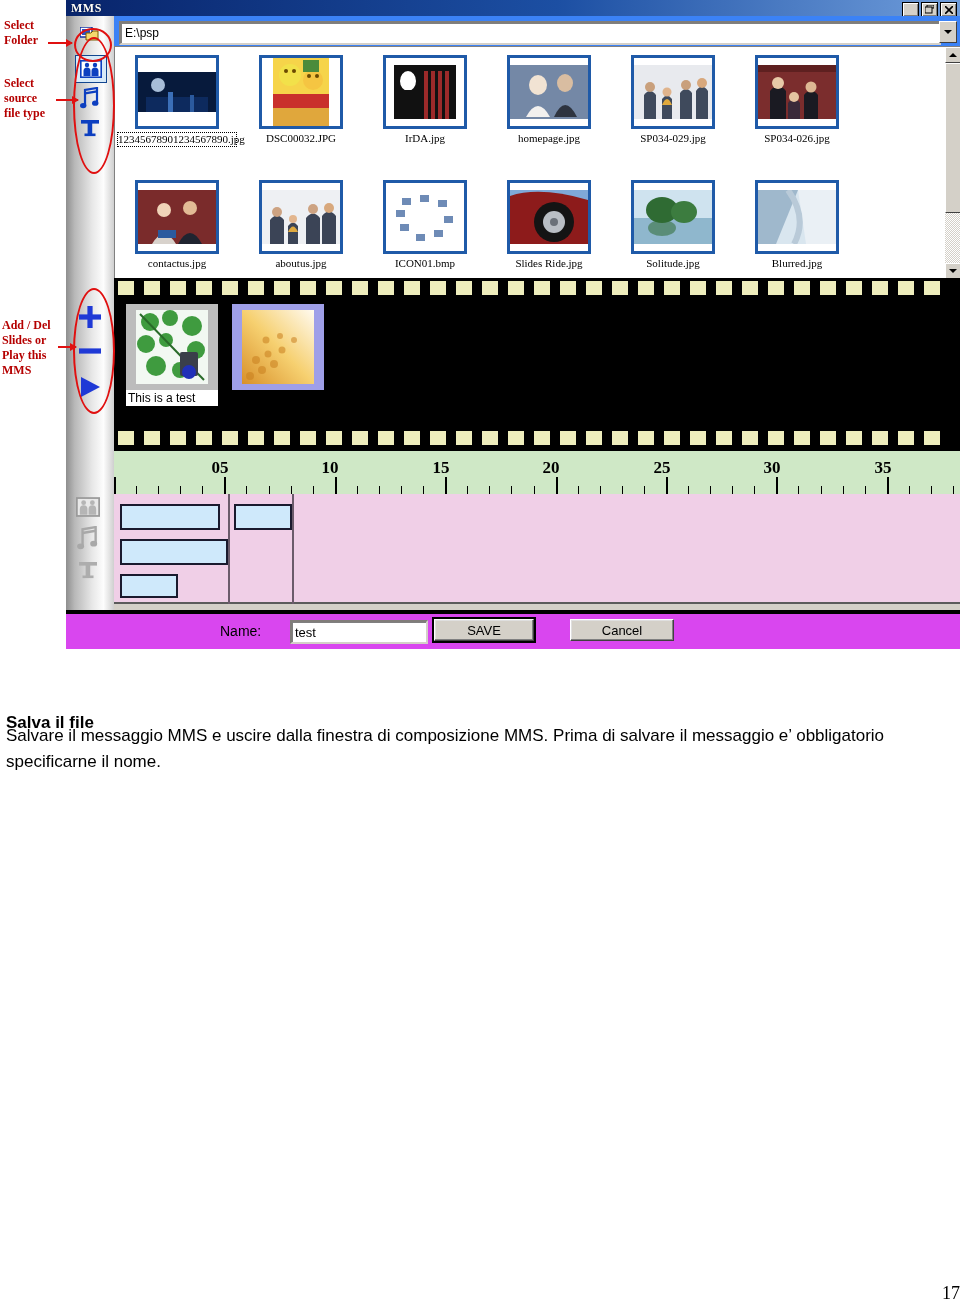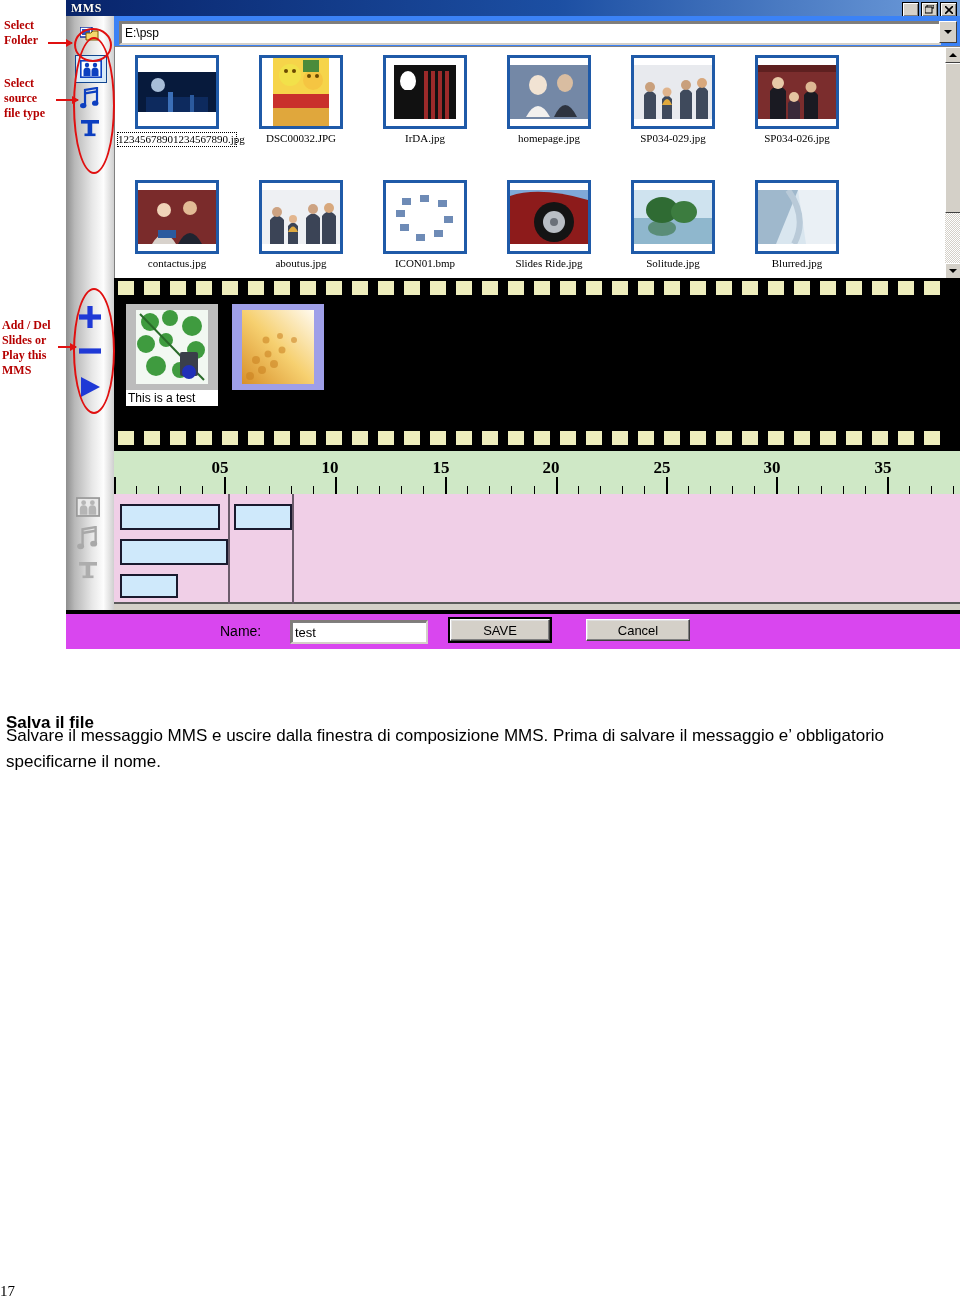--- a/index.html
+++ b/index.html
@@ -91,38 +91,38 @@
   
   .bottombar{position:absolute;left:0;top:610px;width:894px;height:35px;background:#d946ef;
     border-top:4px solid #000000;}
   .lbl-name{position:absolute;left:154px;top:9px;font-family:"Liberation Sans",sans-serif;font-size:14px;color:#000;}
   .namebox{position:absolute;left:224px;top:6px;width:134px;height:20px;background:#fff;
     border:2px inset #d4d0c8;box-shadow:inset 1px 1px 0 #808080;display:flex;align-items:center;}
   .namebox span{font-family:"Liberation Sans",sans-serif;font-size:13px;padding-left:3px;color:#000;}
   .btn{position:absolute;background:#d4d0c8;border:1px solid #fff;
     border-right-color:#404040;border-bottom-color:#404040;box-shadow:inset -1px -1px 0 #808080, inset 1px 1px 0 #dfdfdf;
     display:flex;align-items:center;justify-content:center;
-    font-family:"Liberation Sans",sans-serif;font-size:13px;color:#000;box-sizing:border-box;margin-left:16px;}
+    font-family:"Liberation Sans",sans-serif;font-size:13px;color:#000;box-sizing:border-box;}
   .btn.default{outline:2px solid #000;outline-offset:0px;}
 
   
   .anno-text{position:absolute;font-family:"Liberation Serif",serif;font-weight:bold;font-size:12px;
     color:#b50000;line-height:15px;}
   .oval{position:absolute;border:2px solid #e01010;border-radius:50%;}
   .arrow{position:absolute;height:2px;background:#e01010;}
   .arrow::after{content:"";position:absolute;right:-1px;top:-3px;width:0;height:0;
     border-top:4px solid transparent;border-bottom:4px solid transparent;border-left:7px solid #e01010;}
 
   
   .doc-h{position:absolute;left:6px;top:691px;font-family:"Liberation Sans",sans-serif;
     font-weight:bold;font-size:17px;color:#000;margin-top:22px;}
   .doc-p{position:absolute;left:6px;top:723px;width:944px;font-family:"Liberation Sans",sans-serif;
     font-size:17px;color:#000;line-height:26px;}
-  .pagenum{position:absolute;left:0;top:1283px;width:960px;text-align:left;
-    font-family:"Liberation Serif",serif;font-size:15px;color:#000;}
+  .pagenum{position:absolute;left:0;top:1283px;width:960px;text-align:right;
+    font-family:"Liberation Serif",serif;font-size:18px;color:#000;}
 </style>
 </head>
 <body>
 
 <div class="app-window">
 
   <div class="titlebar">
     <div class="titlebar-text">MMS</div>
     <div class="winbtns">
       <div class="winbtn">

